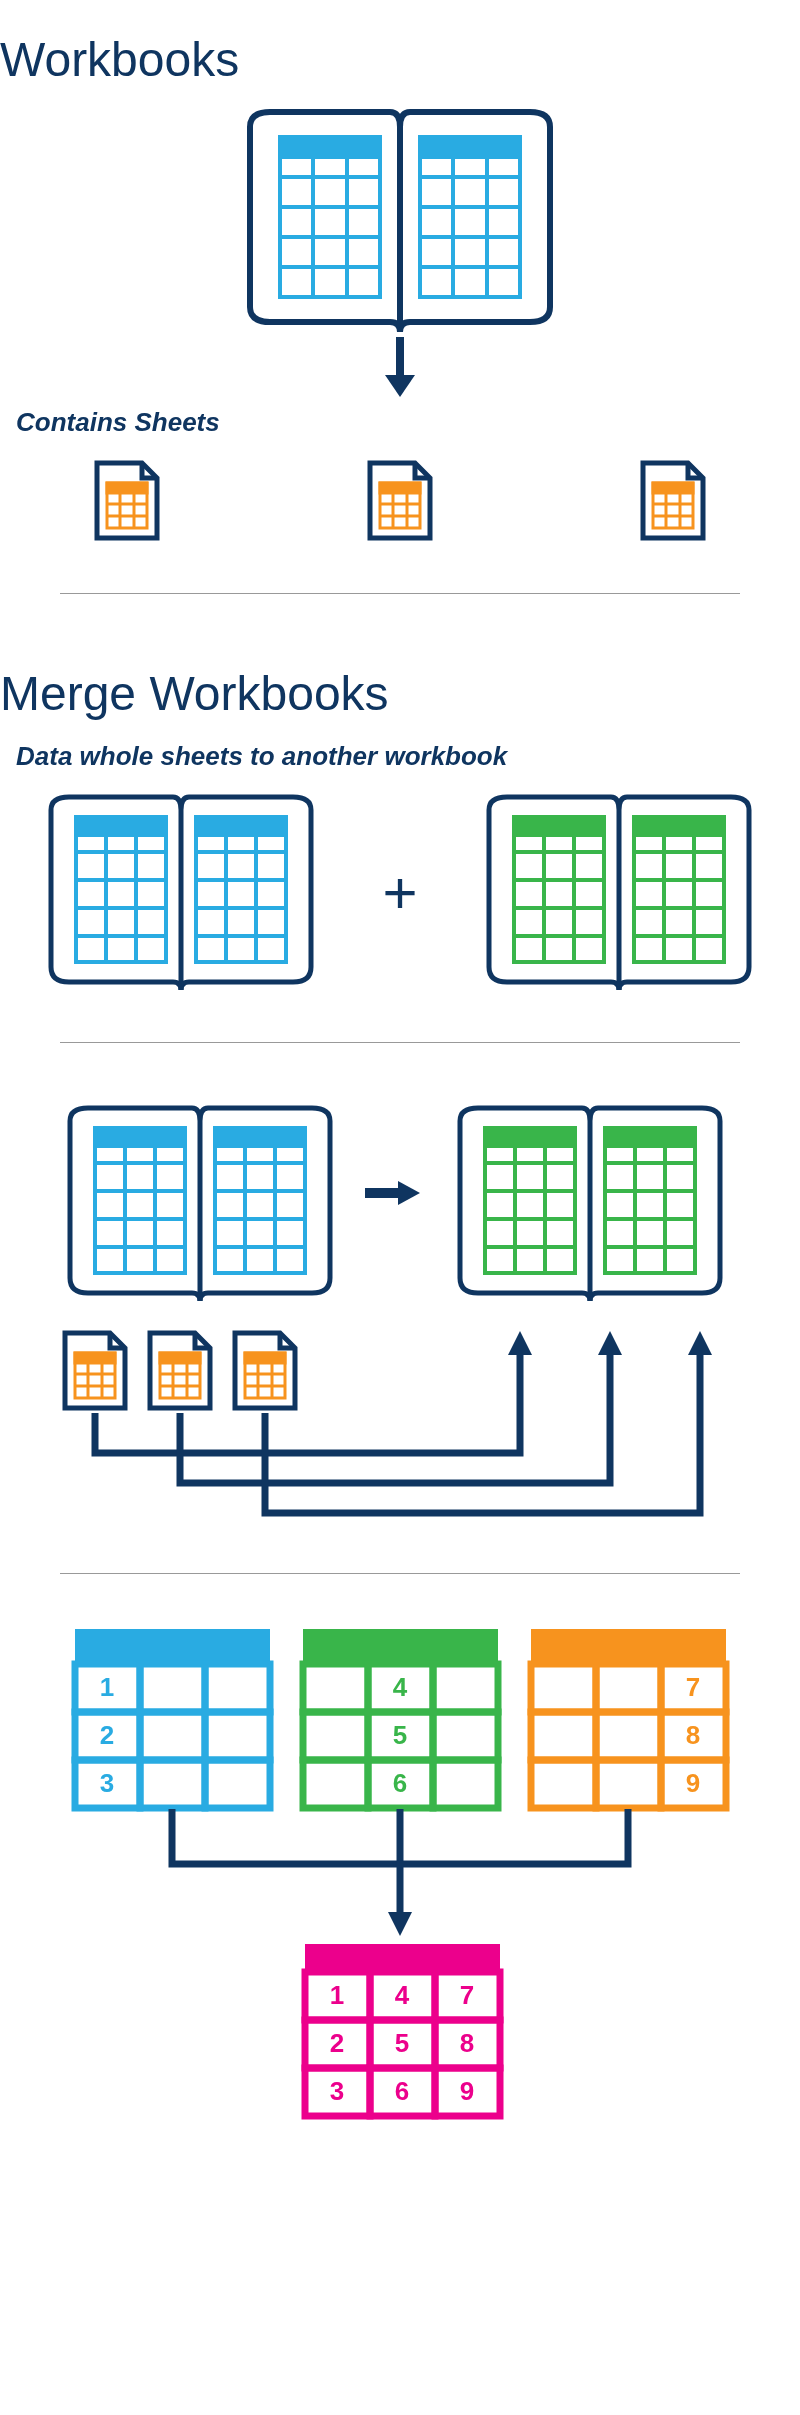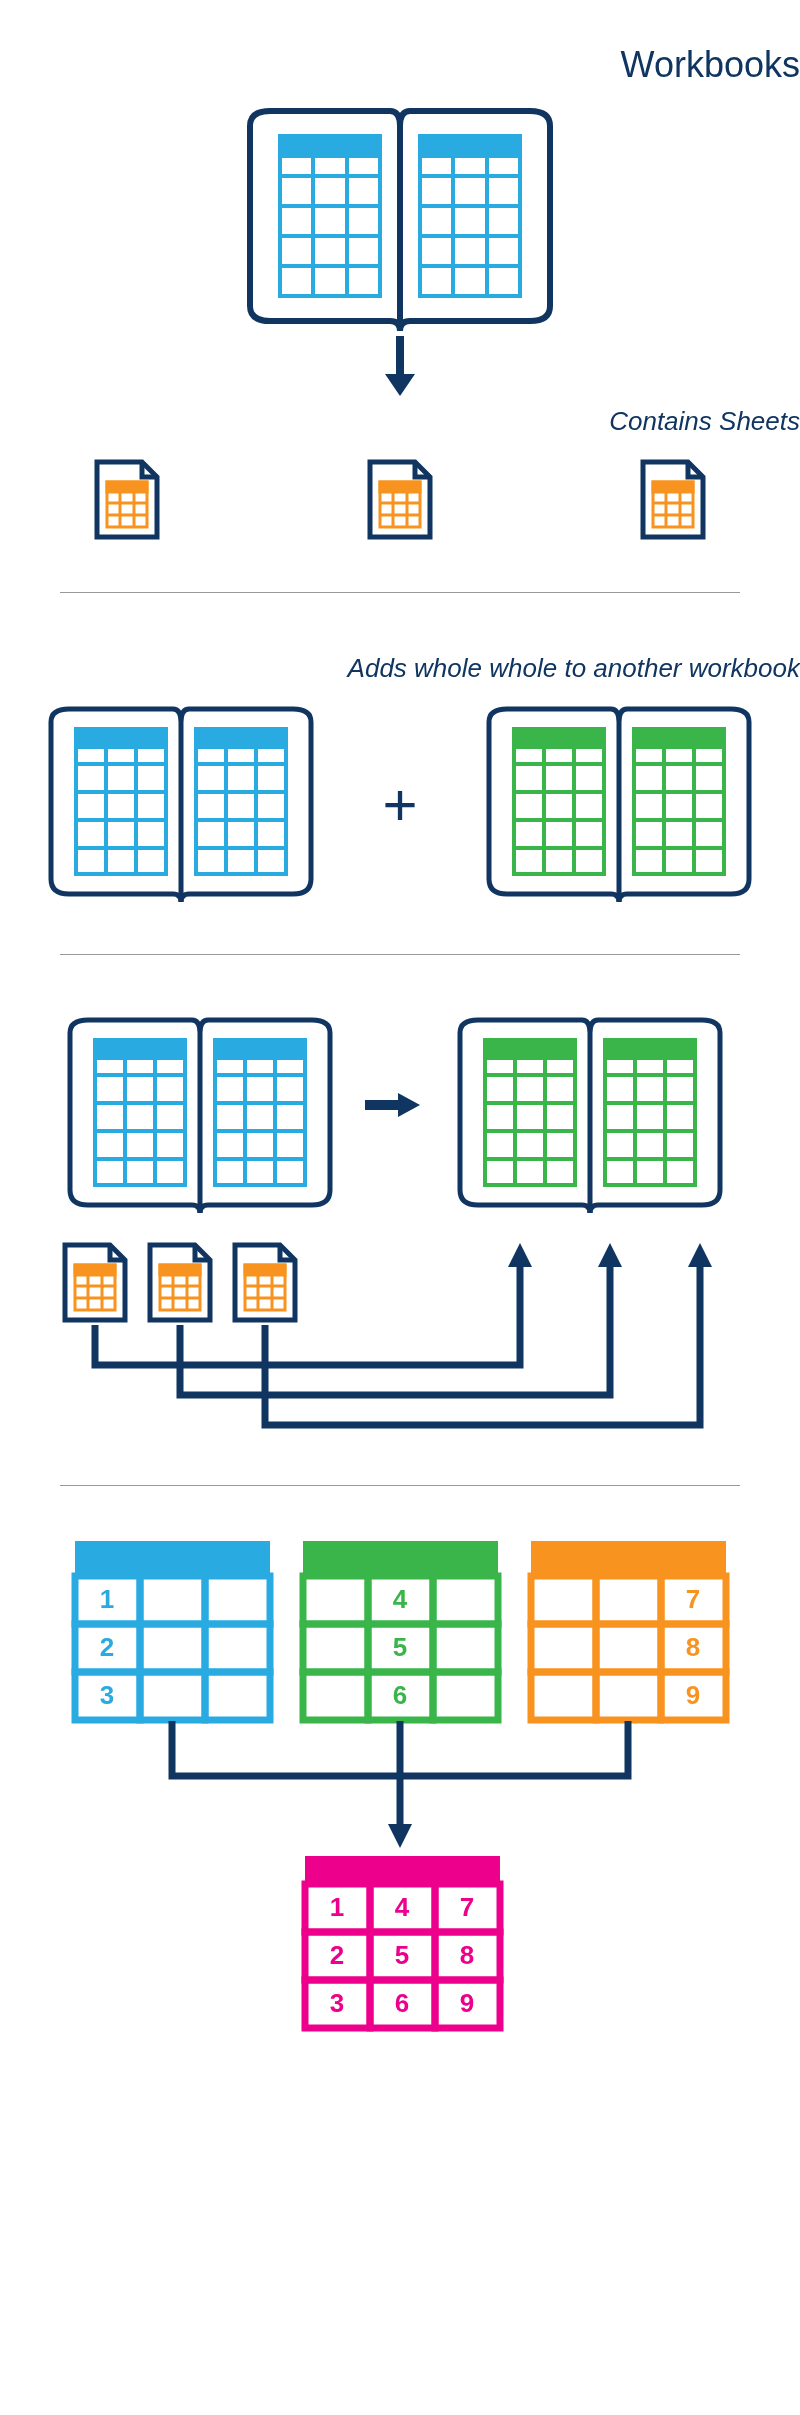--- a/index.html
+++ b/index.html
@@ -1,18 +1,18 @@
 <!DOCTYPE html>
 <html><head>
 <meta charset="utf-8">
 <style>
 *{margin:0;padding:0;box-sizing:border-box}
 body{font-family:'Segoe UI',Arial,sans-serif;background:#fff;width:800px;color:#1a2d5e}
-h1{font-size:36px;font-weight:300;text-align:right;color:#0f3560;margin:34px 0 20px}
-.sub{font-size:26px;font-style:italic;text-align:right;color:#0f3560;font-weight:400;margin:10px 0 20px}
+h1{font-size:48px;font-weight:300;text-align:left;color:#0f3560;margin:22px 0 20px}
+.sub{font-size:26px;font-style:italic;text-align:left;color:#0f3560;font-weight:700;margin:10px 16px 20px}
 hr{border:none;border-top:1px solid #999;margin:40px 60px}
 section{text-align:center;padding:10px 0}
 .row{display:flex;justify-content:center;align-items:center;gap:20px}
 .plus{font-size:60px;font-weight:300;color:#0f3560}
 svg{display:block;margin:0 auto}
 </style>
 </head>
 <body>
 
 <section>
@@ -82,21 +82,22 @@
           <line x1="28" y1="25" x2="28" y2="70"></line>
           <line x1="42" y1="25" x2="42" y2="70"></line>
         </g>
       </svg>
   </div>
 </section>
 
 <hr>
 
 <section>
-  <p class="sub">Adds whole whole to another workbook</p>
+  <h1>Merge Workbooks</h1>
+  <p class="sub">Data whole sheets to another workbook</p>
   <div class="row">
     <svg width="280" height="200" viewBox="0 0 280 200">
         <path d="M10,18 Q10,5 28,5 L132,5 Q140,5 140,18 Q140,5 148,5 L252,5 Q270,5 270,18 L270,175 Q270,190 252,190 L148,190 Q140,190 140,198 Q140,190 132,190 L28,190 Q10,190 10,175 Z" fill="none" stroke="#0f3560" stroke-width="5"></path>
         <line x1="140" y1="18" x2="140" y2="198" stroke="#0f3560" stroke-width="5"></line>
         <g fill="none" stroke="#29abe2" stroke-width="4">
           <rect x="35" y="25" width="90" height="145"></rect>
           <rect x="35" y="25" width="90" height="18" fill="#29abe2"></rect>
           <line x1="35" y1="60" x2="125" y2="60"></line>
           <line x1="35" y1="88" x2="125" y2="88"></line>
           <line x1="35" y1="116" x2="125" y2="116"></line>

